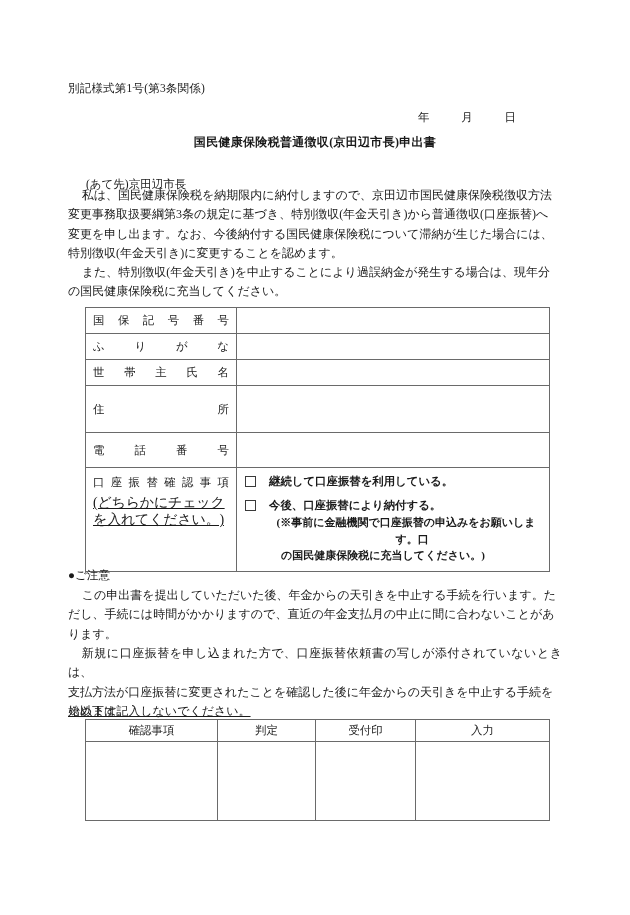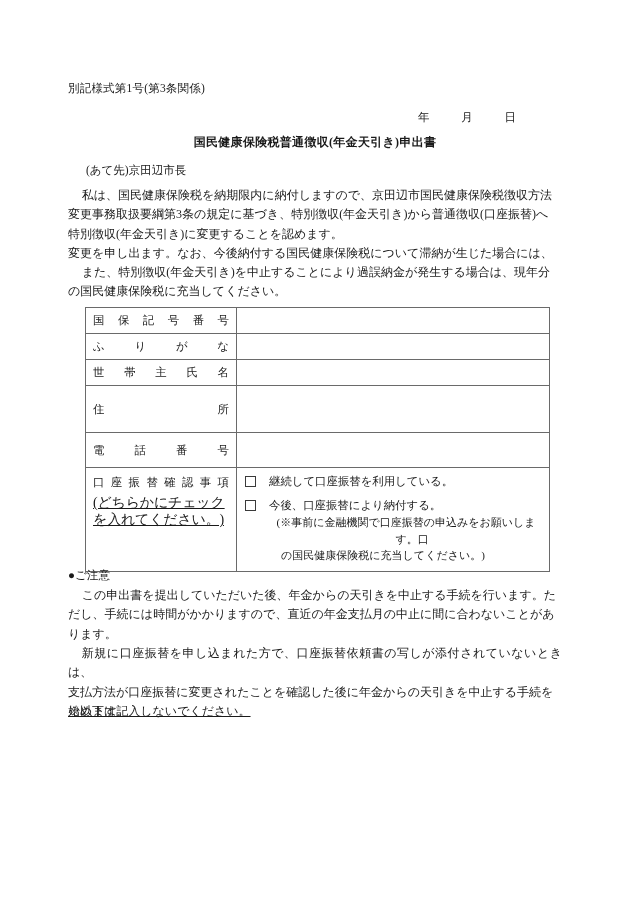--- a/index.html
+++ b/index.html
@@ -48,21 +48,21 @@
     top: 134px;
     width: 630px;
     text-align: center;
     font-size: 12px;
     font-weight: bold;
     letter-spacing: 0.3px;
   }
   .addressee {
     position: absolute;
     left: 86px;
-    top: 163px;
+    top: 177px;
     font-size: 11.5px;
     white-space: nowrap;
   }
 
   
   .body-text {
     position: absolute;
     left: 68px;
     width: 494px;
     font-size: 12px;
@@ -120,20 +120,21 @@
   .conf-label .note {
     display: block;
     text-decoration: underline;
     font-size: 14px;
     margin-top: 3px;
     letter-spacing: -0.2px;
   }
   .conf-value {
     vertical-align: top !important;
     padding: 5px 6px 0 6px !important;
+    font-weight: bold;
   }
   .chk-row {
     display: flex;
     align-items: flex-start;
     margin-bottom: 7px;
     line-height: 16.5px;
   }
   .chk-box {
     flex: 0 0 auto;
     width: 9px;
@@ -199,29 +200,29 @@
   <div class="form-code">別記様式第1号(第3条関係)</div>
 
   <div class="date-line">
     <span>年</span>
     <span class="sep"></span>
     <span>月</span>
     <span class="sep"></span>
     <span>日</span>
   </div>
 
-  <div class="doc-title">国民健康保険税普通徴収(年金天引き)申出書</div>
+  <div class="doc-title">国民健康保険税普通徴収(京田辺市長)申出書</div>
 
   <div class="addressee">(あて先)京田辺市長</div>
 
   <div class="body-text para1">
     <div class="indent">私は、国民健康保険税を納期限内に納付しますので、京田辺市国民健康保険税徴収方法</div>
     <div>変更事務取扱要綱第3条の規定に基づき、特別徴収(年金天引き)から普通徴収(口座振替)へ</div>
+    <div>変更を申し出ます。なお、今後納付する国民健康保険税について滞納が生じた場合には、</div>
     <div>特別徴収(年金天引き)に変更することを認めます。</div>
-    <div>変更を申し出ます。なお、今後納付する国民健康保険税について滞納が生じた場合には、</div>
   </div>
 
   <div class="body-text para2">
     <div class="indent">また、特別徴収(年金天引き)を中止することにより過誤納金が発生する場合は、現年分</div>
     <div>の国民健康保険税に充当してください。</div>
   </div>
 
   <table class="main-table">
     <tbody>
         <tr class="r-kigo">
@@ -326,14 +327,30 @@
   </div>
 
   <div class="body-text caution1">
     <div class="indent">この申出書を提出していただいた後、年金からの天引きを中止する手続を行います。た</div>
     <div>だし、手続には時間がかかりますので、直近の年金支払月の中止に間に合わないことがあ</div>
     <div>ります。</div>
   </div>
 
   <div class="no-fill-note">※以下は記入しないでください。</div>
 
+  <table class="office-table">
+    <tbody>
+        <tr>
+      <th style="width:131px">確認事項</th>
+      <th style="width:97px">判定</th>
+      <th style="width:99px">受付印</th>
+      <th>入力</th>
+    </tr>
+    <tr>
+      <td></td>
+      <td></td>
+      <td></td>
+      <td></td>
+    </tr>
+  </tbody>
+    </table>
 
 </div>
 
 </body></html>

